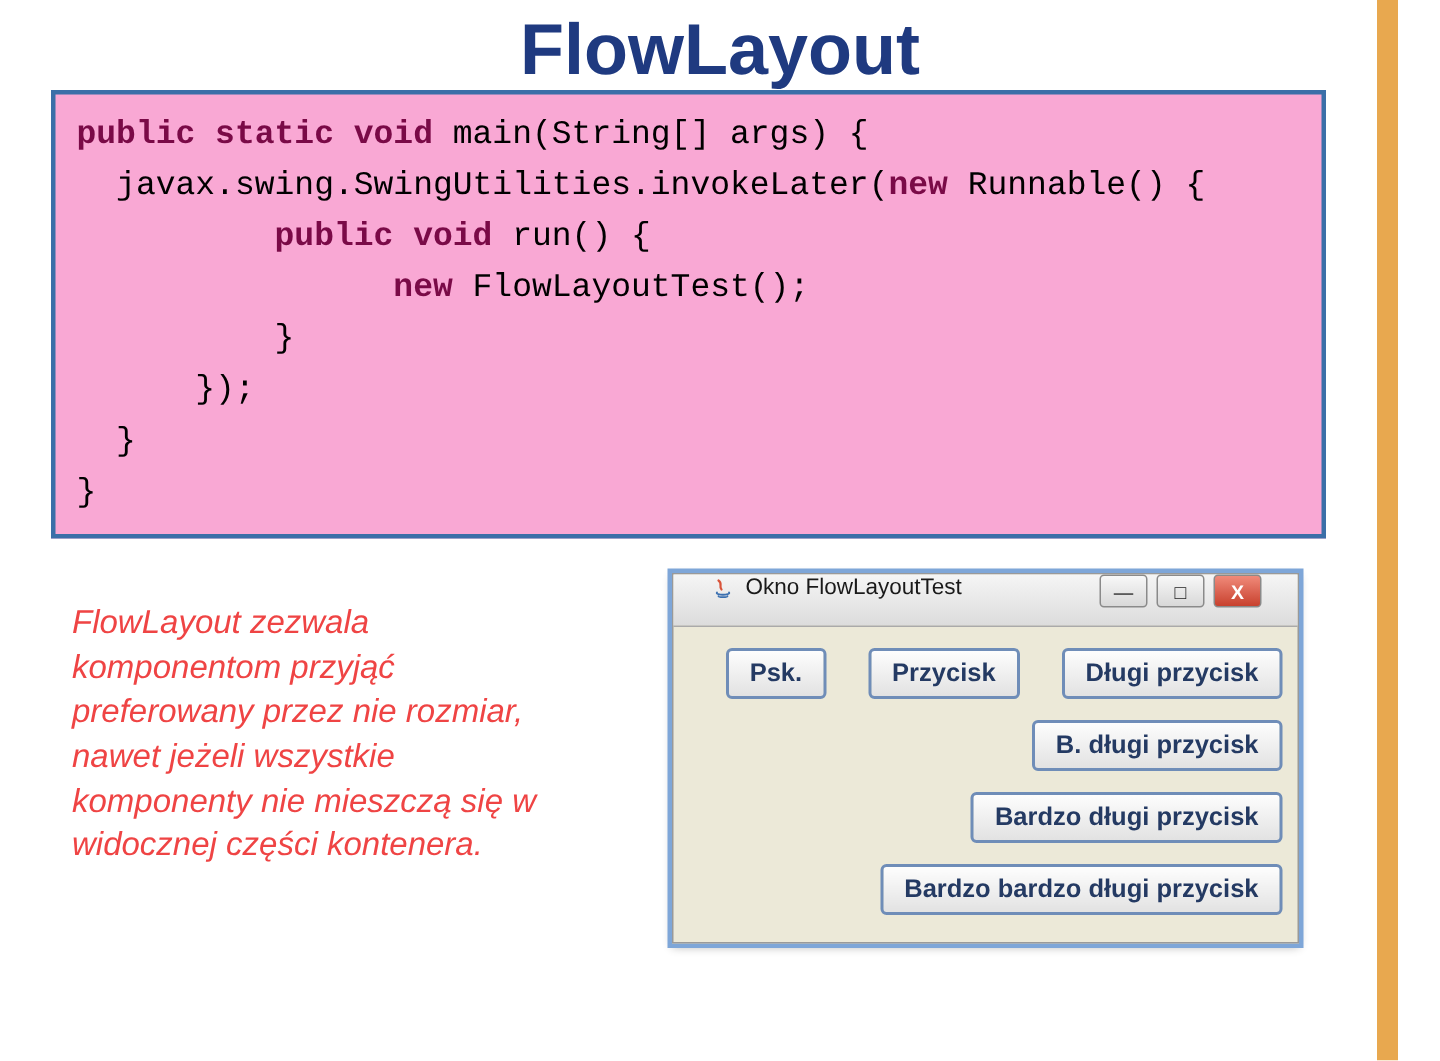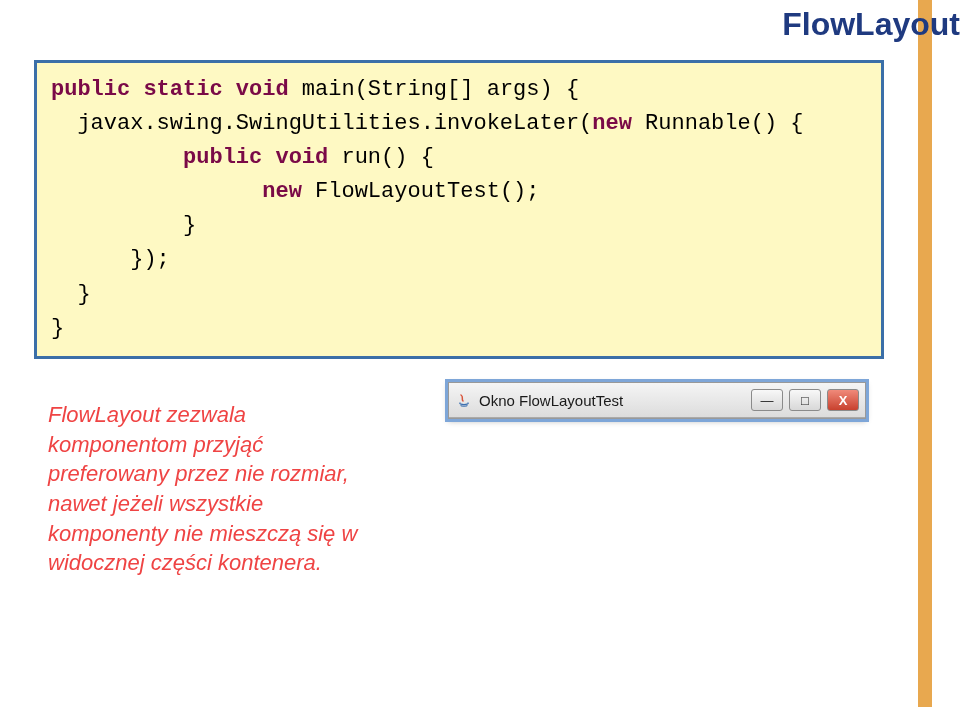--- a/index.html
+++ b/index.html
@@ -24,32 +24,32 @@
     right: 28px;
     width: 14px;
     height: 707px;
     background: #e8a84f;
   }
   .title {
     position: absolute;
     top: 6px;
     left: 0;
     width: 960px;
-    text-align: right;
-    font-size: 32px;
+    text-align: center;
+    font-size: 48px;
     font-weight: bold;
     color: #1f3a80;
   }
   .codebox {
     position: absolute;
     top: 60px;
     left: 34px;
     width: 850px;
     border: 3px solid #3b6fa8;
-    background: #fef9c3;
+    background: #f9a8d4;
     padding: 10px 14px 10px 14px;
     box-sizing: border-box;
   }
   .code {
     font-family: "Courier New", monospace;
     font-size: 22px;
     line-height: 1.55;
     white-space: pre;
     color: #000;
   }
@@ -73,22 +73,22 @@
     background: #ece9d8;
     border: 1px solid #999;
     box-shadow: 0 0 0 3px #7ea6d8, 0 2px 6px rgba(0,0,0,0.3);
     box-sizing: border-box;
   }
   .titlebar {
     height: 34px;
     background: linear-gradient(to bottom, #f5f5f5, #dcdcdc);
     border-bottom: 1px solid #aaa;
     display: flex;
-    align-items: center;
-    padding: 0 6px;
+    align-items: flex-start;
+    padding: 0 24px;
     gap: 6px;
     font-family: "Segoe UI", Tahoma, sans-serif;
   }
   .titlebar .java-icon {
     width: 18px;
     height: 18px;
     display: flex;
     align-items: center;
     justify-content: center;
   }
@@ -168,14 +168,22 @@
           <path d="M4 11 C3 12 6 12.5 8 12.5 C10 12.5 13 12 12 11" stroke="#3a6fb0" stroke-width="1.2" fill="none" stroke-linecap="round"></path>
           <path d="M5 13.5 C5 14.3 11 14.3 11 13.5" stroke="#3a6fb0" stroke-width="1.2" fill="none" stroke-linecap="round"></path>
         </svg>
       </span>
       <span class="wtitle">Okno FlowLayoutTest</span>
       <span class="spacer"></span>
       <span class="winbtn min">—</span>
       <span class="winbtn max">□</span>
       <span class="winbtn close">X</span>
     </div>
+    <div class="client">
+      <span class="swbtn">Psk.</span>
+      <span class="swbtn">Przycisk</span>
+      <span class="swbtn">Długi przycisk</span>
+      <span class="swbtn">B. długi przycisk</span>
+      <span class="swbtn">Bardzo długi przycisk</span>
+      <span class="swbtn">Bardzo bardzo długi przycisk</span>
+    </div>
   </div>
 </div>
 
 </body></html>

